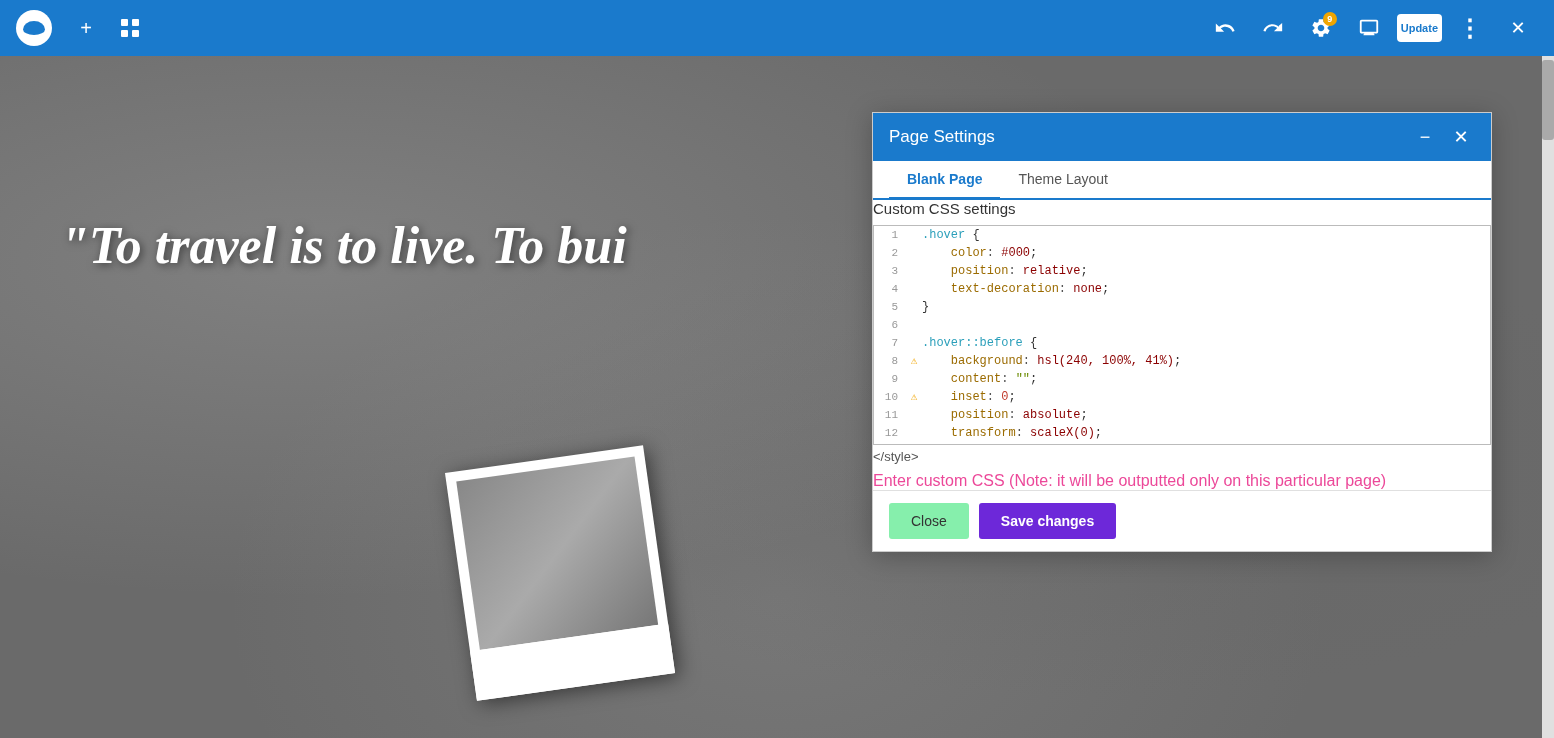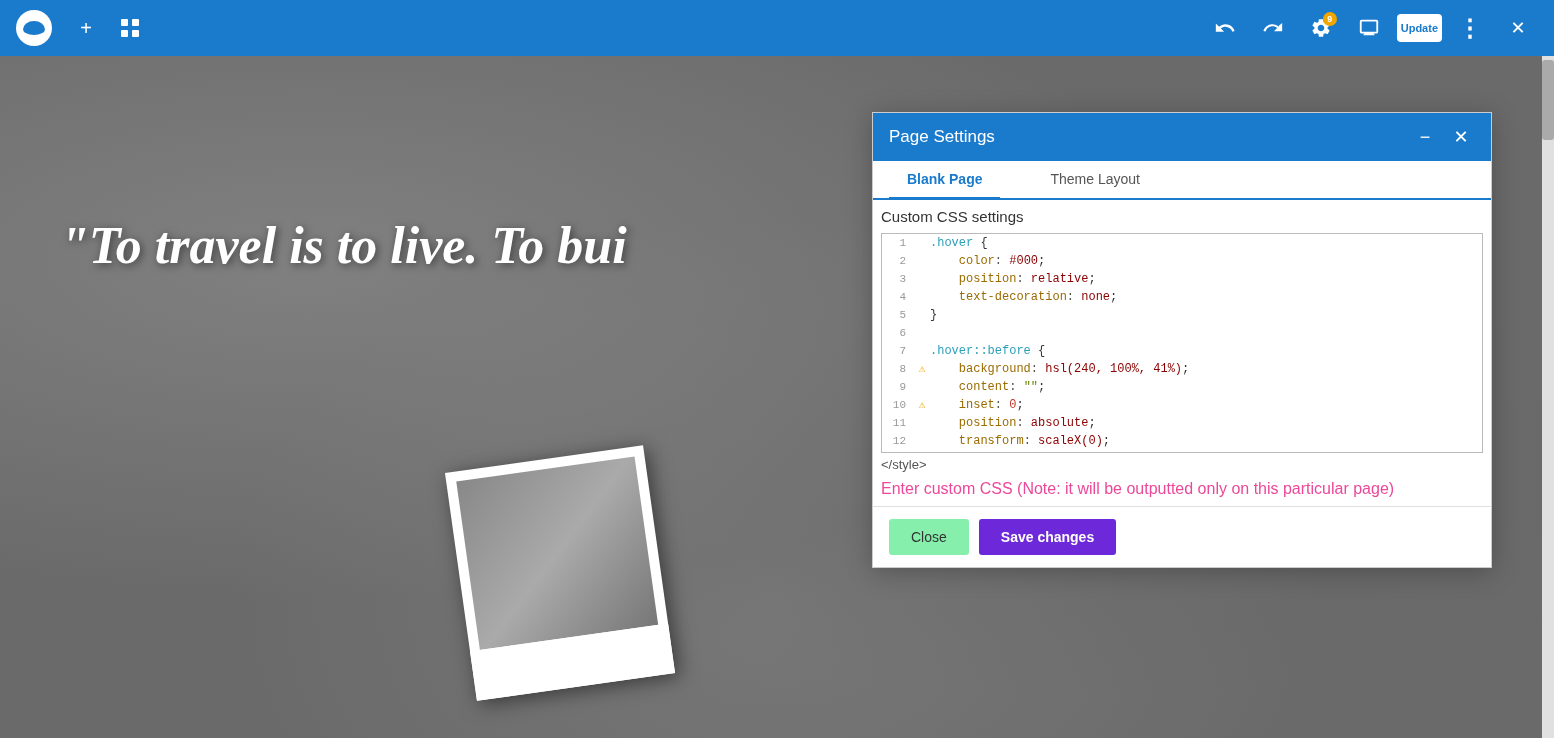--- a/index.html
+++ b/index.html
@@ -170,38 +170,37 @@
       cursor: pointer;
       width: 28px; height: 28px;
       display: flex; align-items: center; justify-content: center;
     }
 
     .modal-tabs {
       display: flex;
       border-bottom: 2px solid #1a7acc;
       padding: 0 16px;
       background: white;
-      gap: 32px;
     }
     .modal-tab {
       padding: 10px 18px;
       cursor: pointer;
       font-size: 14px;
       color: #555;
       border-bottom: 3px solid transparent;
       margin-bottom: -2px;
     }
     .modal-tab.active {
       color: #1a7acc;
       border-bottom: 3px solid #1a7acc;
       font-weight: bold;
     }
 
     .modal-body {
-      padding: 8px;
+      padding: 0;
       flex: 1;
       overflow-y: auto;
       background: white;
     }
 
     .section-label {
       font-size: 15px;
       color: #333;
       margin-bottom: 8px;
       font-weight: normal;

